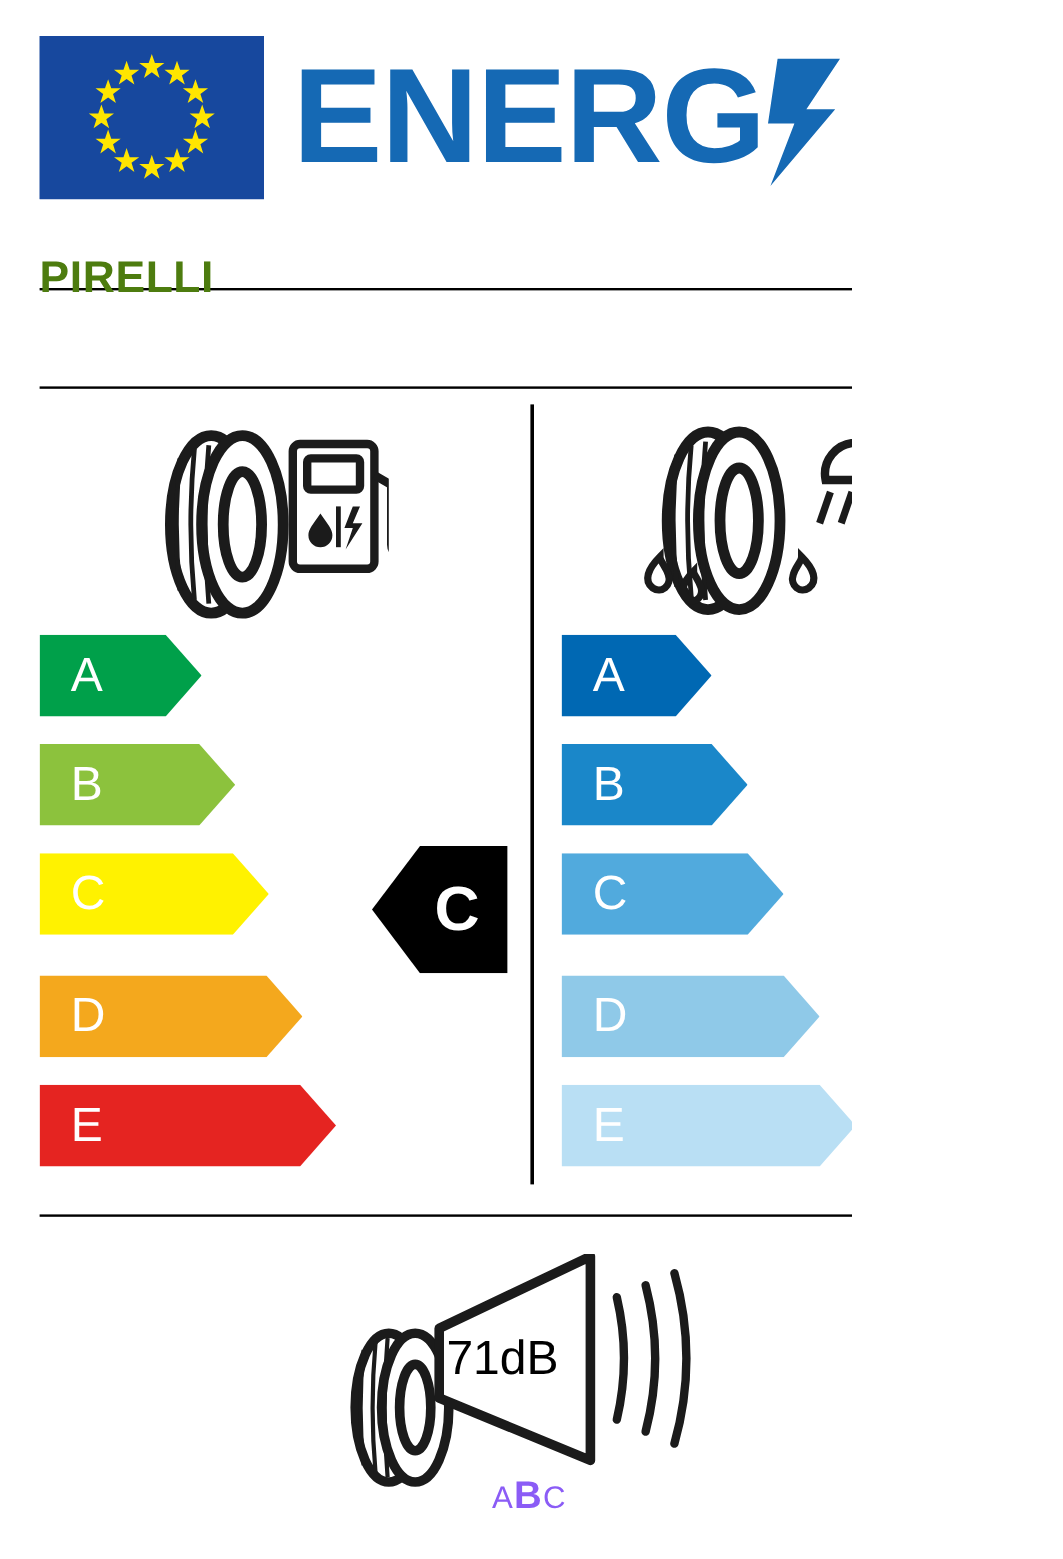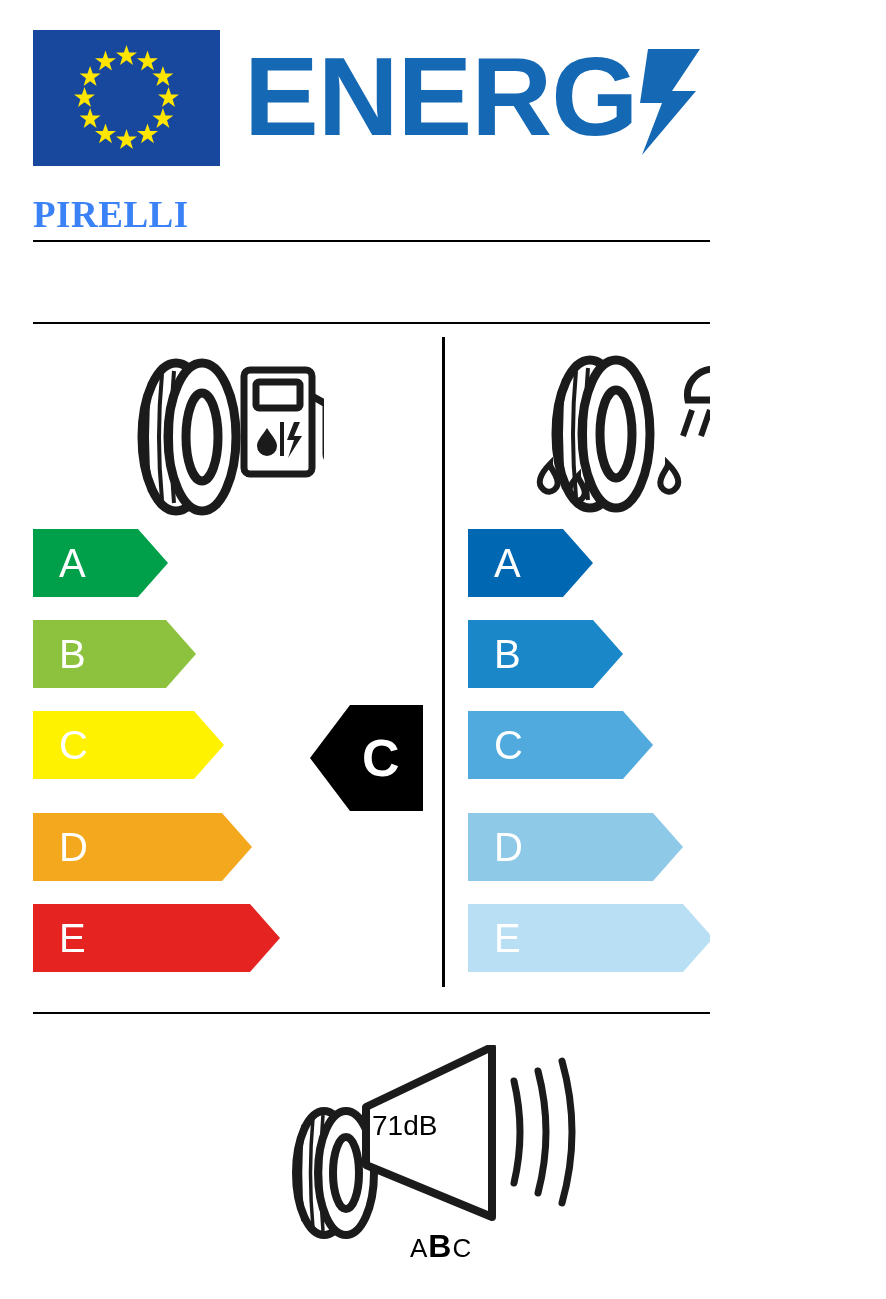--- a/index.html
+++ b/index.html
@@ -36,26 +36,25 @@
     top: 47px;
     width: 470px;
     height: 110px;
   }
   .energy-word svg { display: block; }
 
   
   .brand {
     position: absolute;
     left: 33px;
-    top: 193px;
+    top: 210px;
     font-size: 37px;
     font-weight: bold;
     letter-spacing: 0.5px;
-    color: #3b82f6;
-    font-family: Liberation Serif, serif;
+    color: #4d7c0f;
   }
   .rule {
     position: absolute;
     background: #000;
     height: 2px;
   }
   .rule-brand { left: 33px; top: 240px; width: 820px; }
   .rule-top   { left: 33px; top: 322px; width: 820px; }
   .rule-bottom{ left: 33px; top: 1012px; width: 820px; }
 
@@ -100,28 +99,28 @@
     color: #fff;
     font-size: 52px;
     font-weight: bold;
     top: 50%;
     transform: translateY(-50%);
   }
 
   
   .noise-db {
     position: absolute;
-    font-size: 28px;
+    font-size: 40px;
     color: #000;
     font-weight: normal;
   }
   .noise-classes {
     position: absolute;
     font-size: 26px;
-    color: #000000;
+    color: #8b5cf6;
     letter-spacing: 1px;
   }
   .noise-classes b { font-size: 32px; }
 </style>
 </head>
 <body>
 
 <div id="label">
 
   <div class="eu-flag">

